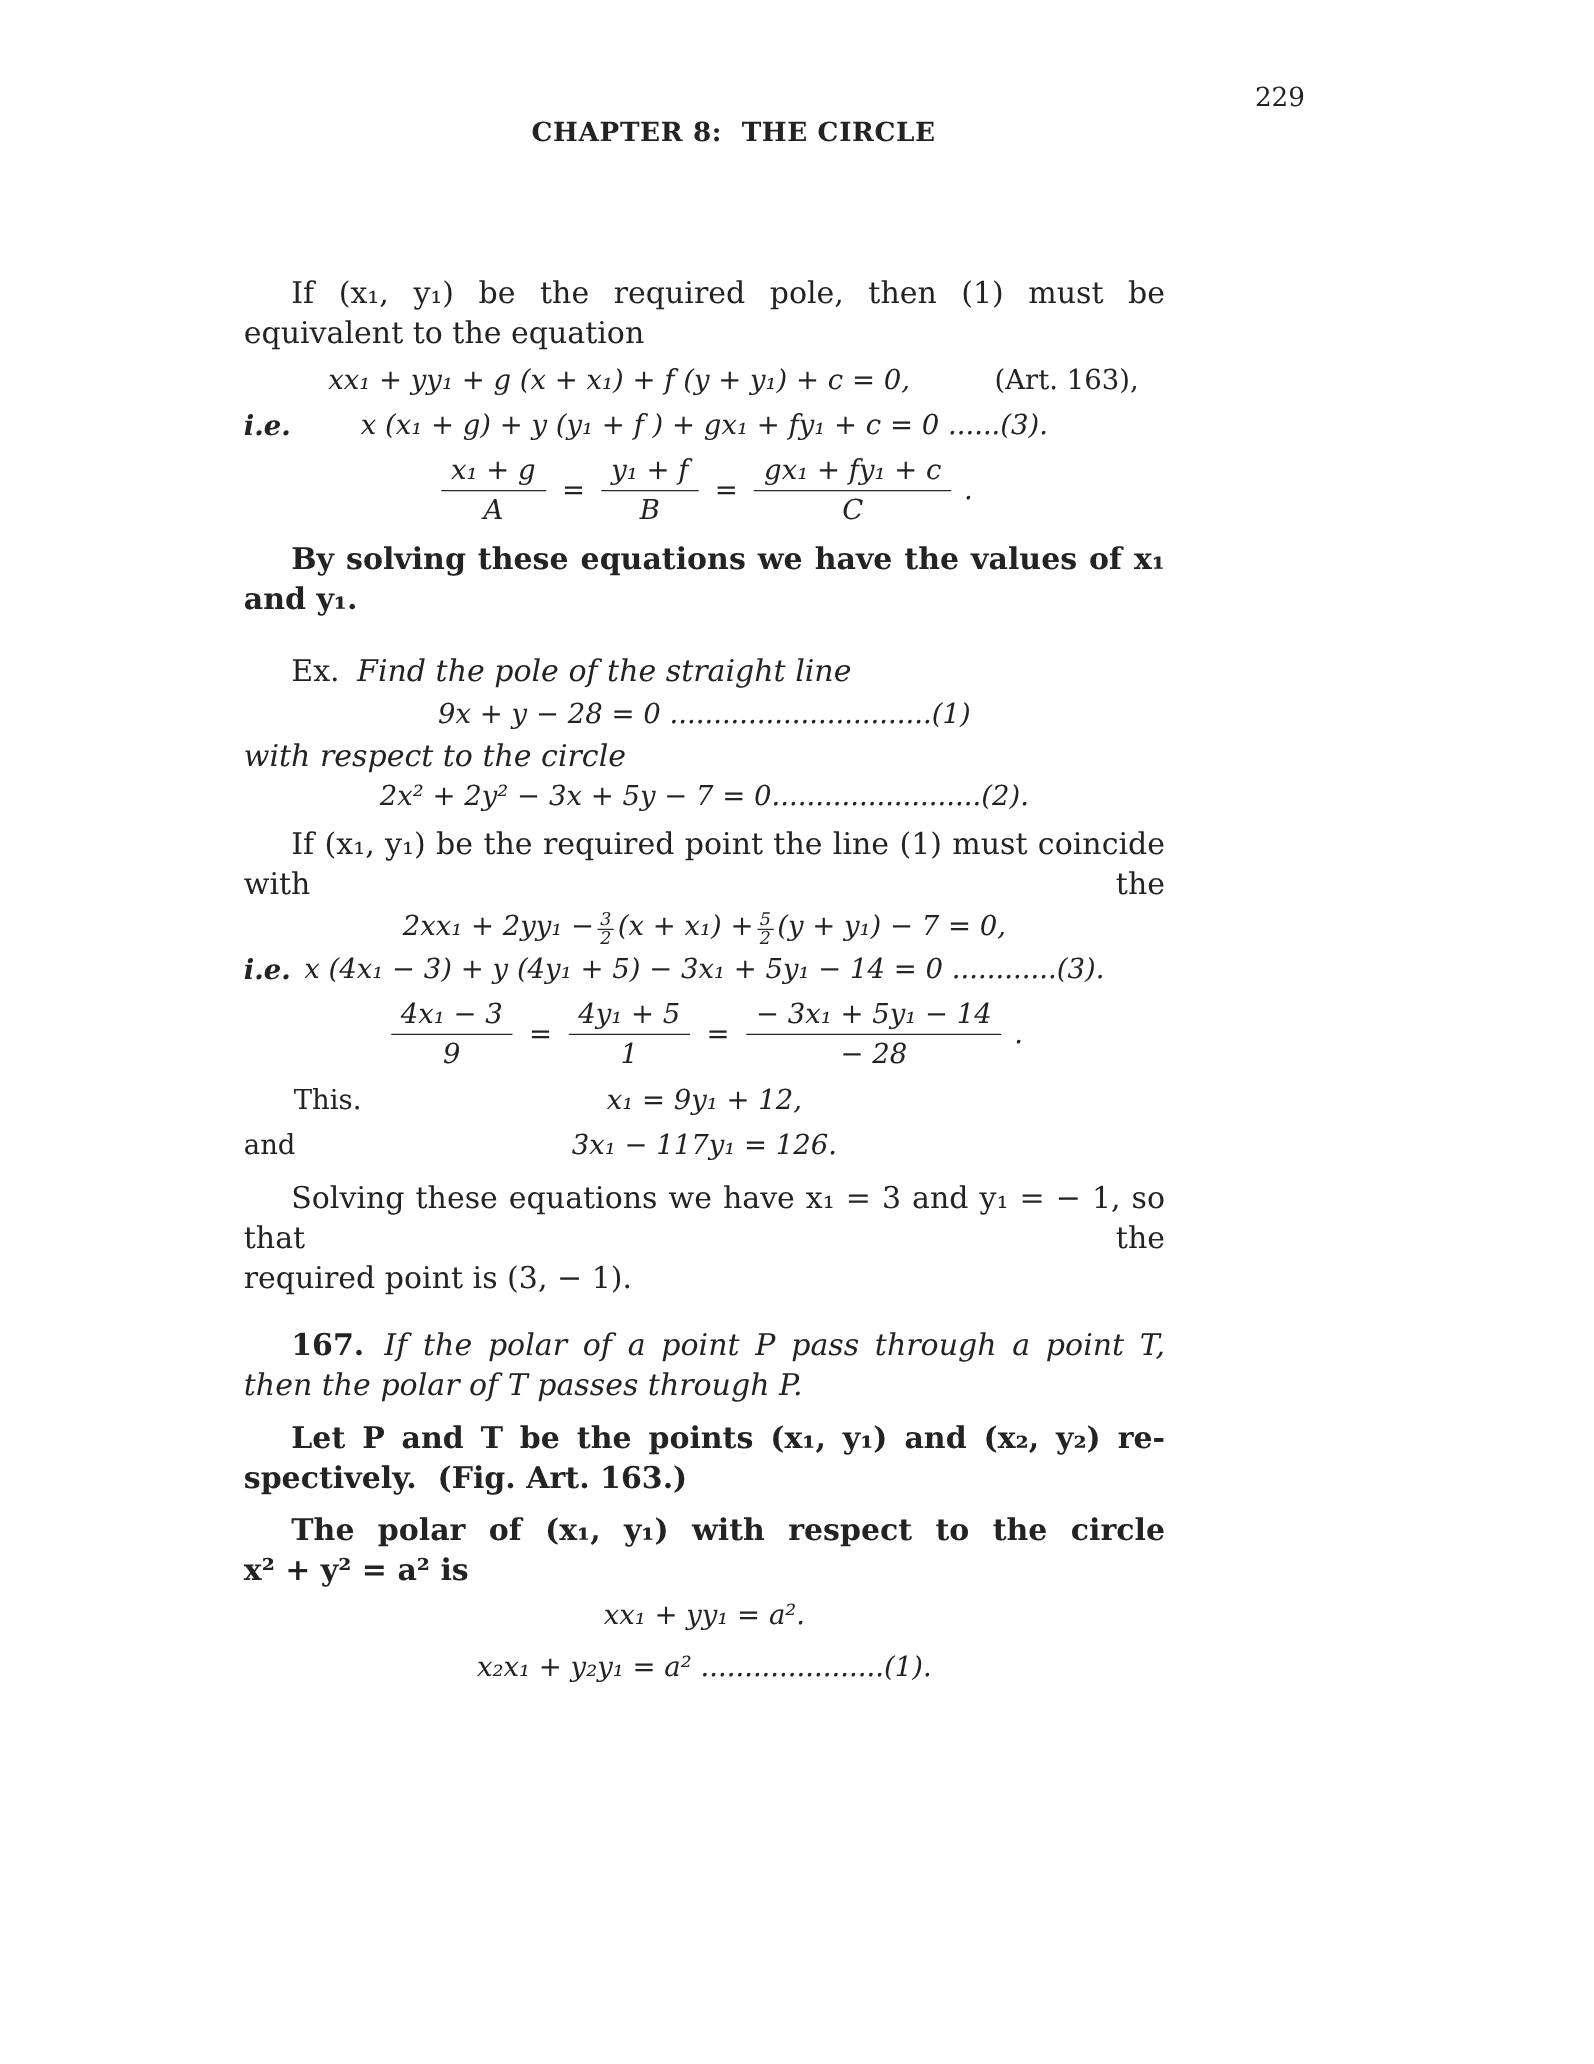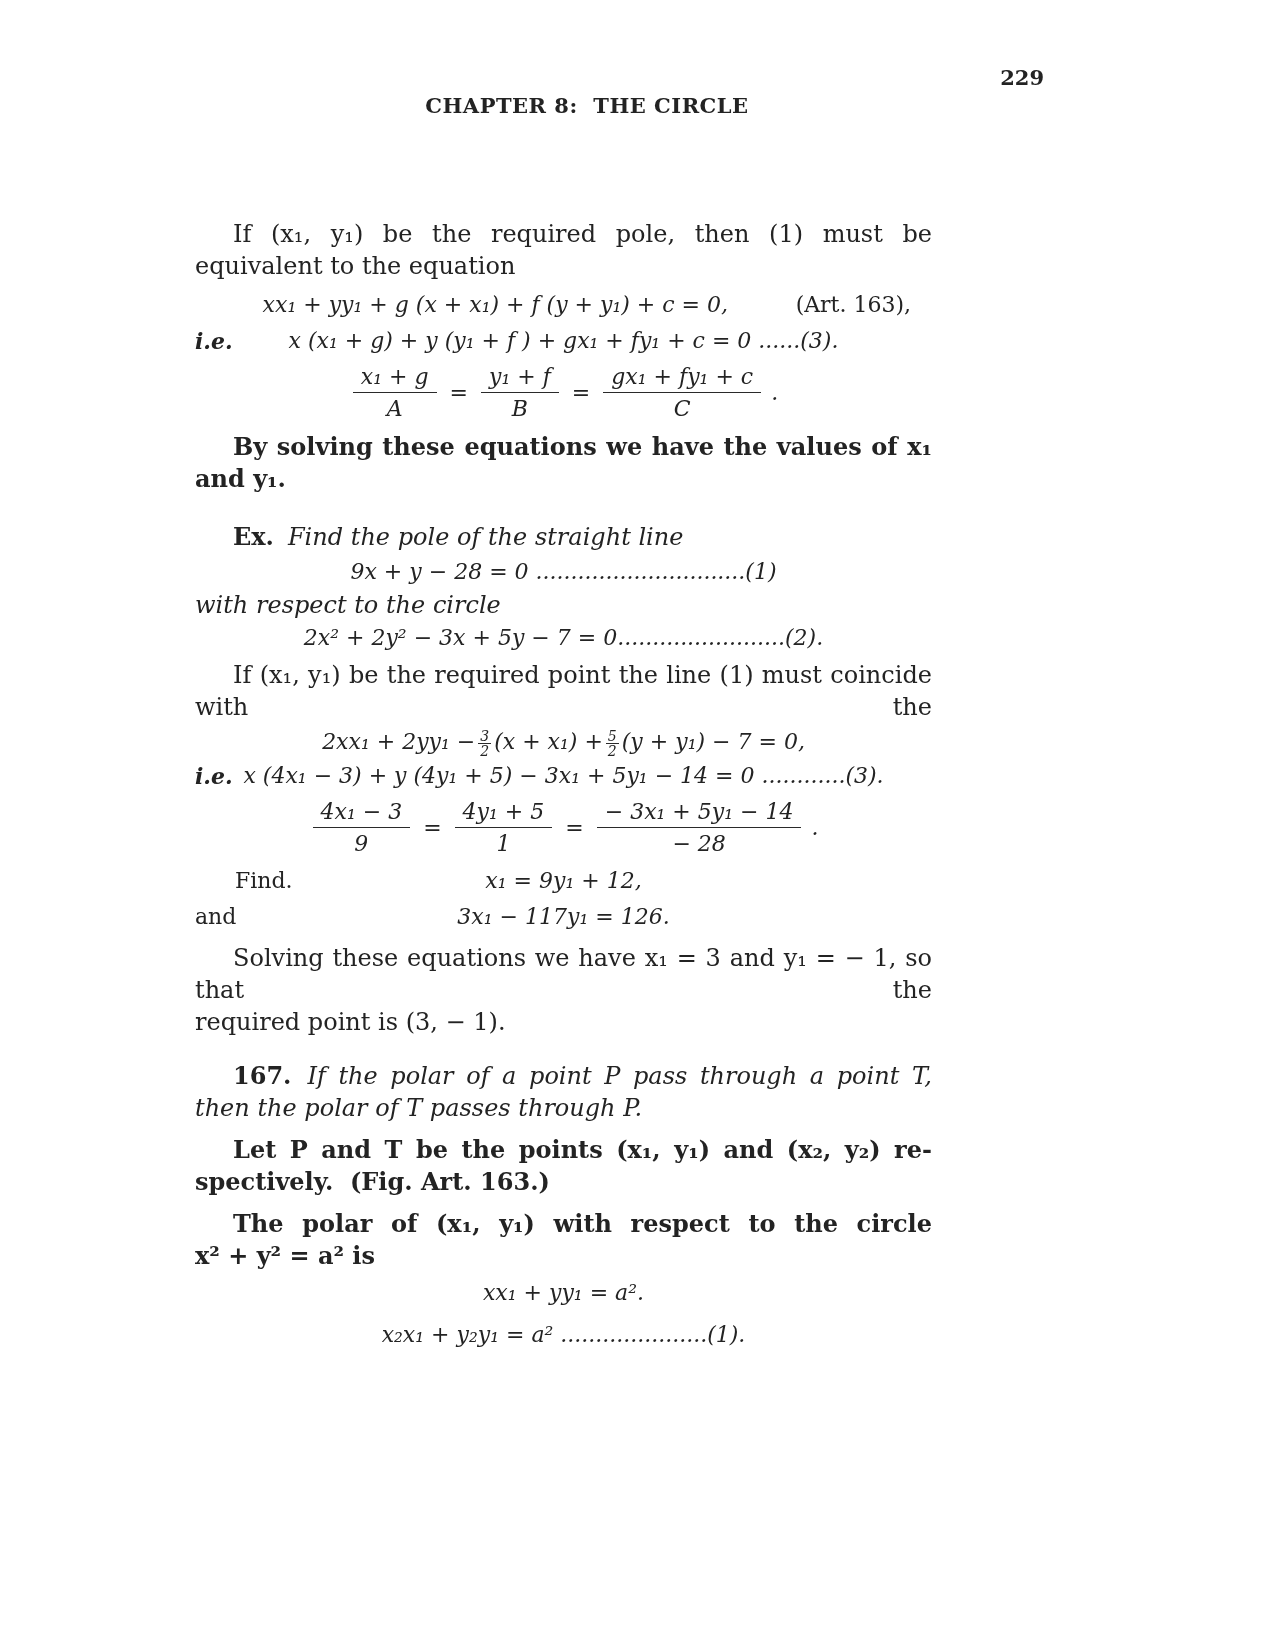--- a/index.html
+++ b/index.html
@@ -5,28 +5,28 @@
   html,body{margin:0;padding:0;background:#e8e8e8;}
   .page{
     width:1275px;height:1651px;background:#ffffff;position:relative;
     overflow:hidden;margin:0 auto;
     font-family:"DejaVu Serif","Liberation Serif",serif;color:#232323;
   }
   .content{position:absolute;left:195px;top:64px;width:737px;}
   
   .header{position:relative;text-align:center;font-weight:bold;
     font-size:21px;line-height:28px;letter-spacing:.5px;margin-bottom:42px;white-space:pre;}
-  .page-number{position:absolute;right:-112px;top:0;font-weight:bold;letter-spacing:0;text-align:center;}
+  .page-number{position:absolute;right:-112px;top:0;font-weight:normal;letter-spacing:0;text-align:center;}
   
   .line{font-size:24px;line-height:32px;white-space:normal;}
   .just{text-align:justify;text-align-last:justify;}
   .indent{text-indent:38px;}
   .italic{font-style:italic;}
   .para{margin:0;}
-  .ex-label{font-weight:bold;margin-right:14px;margin-top:12px;}
+  .ex-label{font-weight:normal;margin-right:14px;margin-top:12px;}
   .sec-num{font-weight:bold;font-style:normal;margin-right:16px;}
   
   .eqrow{position:relative;text-align:center;font-size:22px;line-height:34px;}
   .math{font-style:italic;}
   .eqlabel{position:absolute;left:0;top:0;font-style:italic;font-weight:600;}
   .eqlabel.roman{font-style:normal;font-weight:normal;}
   .eqlabel.shift{left:40px;}
   .eqflex{display:flex;align-items:baseline;}
   .eqflex .body{flex:1;text-align:center;}
   .eqflex .note{font-style:normal;white-space:pre;}
@@ -142,21 +142,21 @@
       </span>
       <span class="eq-sign">=</span>
       <span class="frac">
         <span class="num">− 3x₁ + 5y₁ − 14</span>
         <span class="den">− 28</span>
       </span>
       <span class="tail">.</span>
     </div>
 
     <div class="eqrow mt8">
-      <span class="eqlabel roman shift">Find.</span>
+      <span class="eqlabel roman shift">This.</span>
       <span class="math">x₁ = 9y₁ + 12,</span>
     </div>
 
     <div class="eqrow mt2">
       <span class="eqlabel roman">and</span>
       <span class="math">3x₁ − 117y₁ = 126.</span>
     </div>
 
     <div class="para mt8">
       <div class="line just indent">Solving these equations we have x₁ = 3 and y₁ = − 1, so that the</div>

